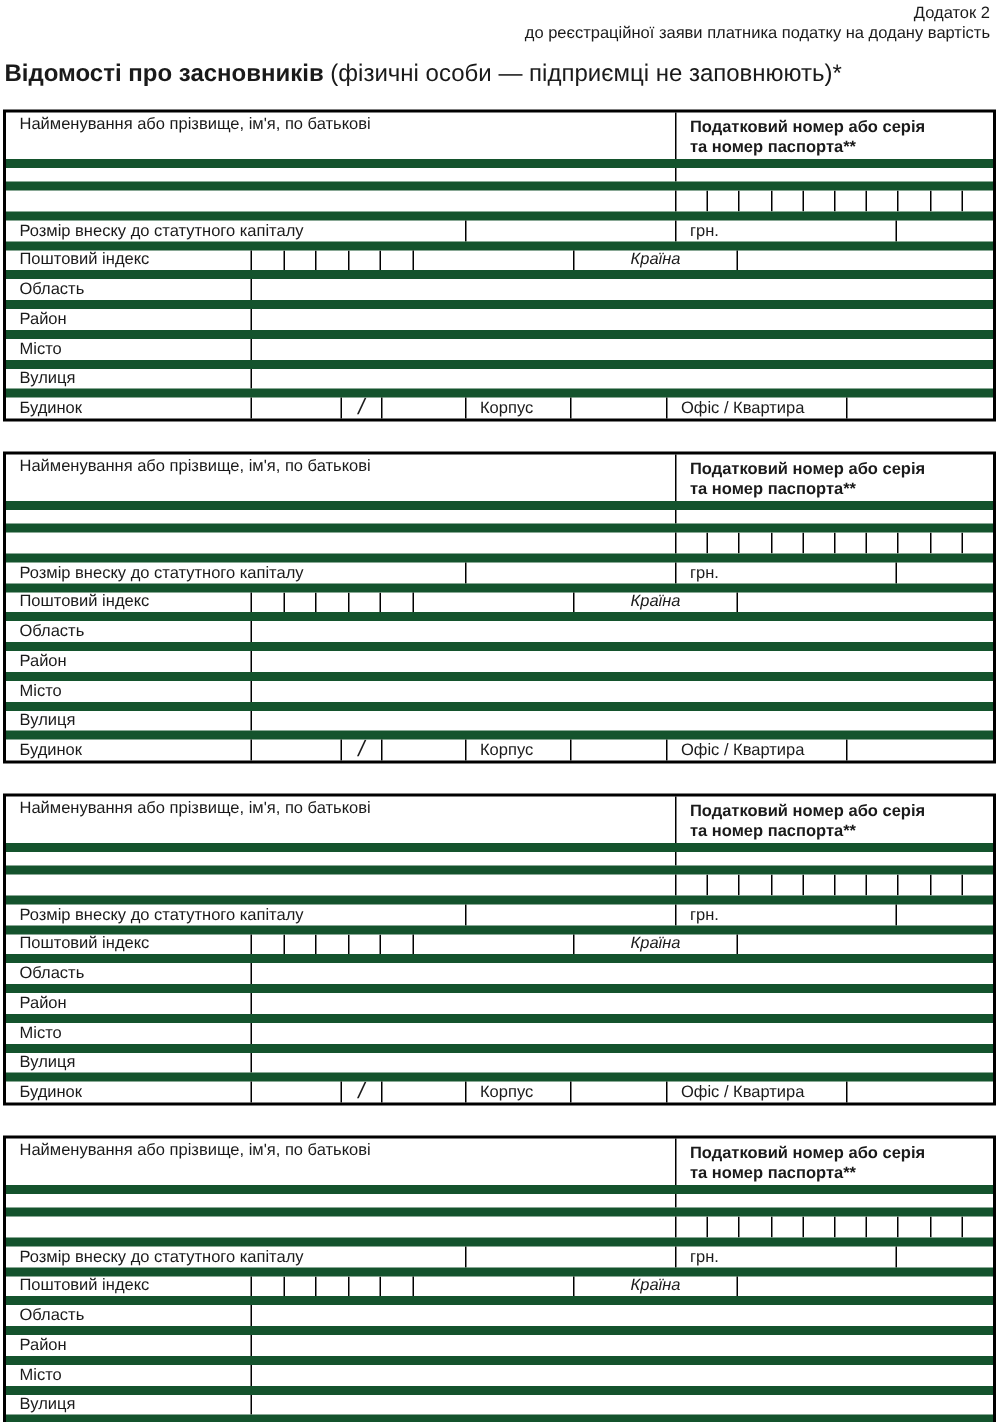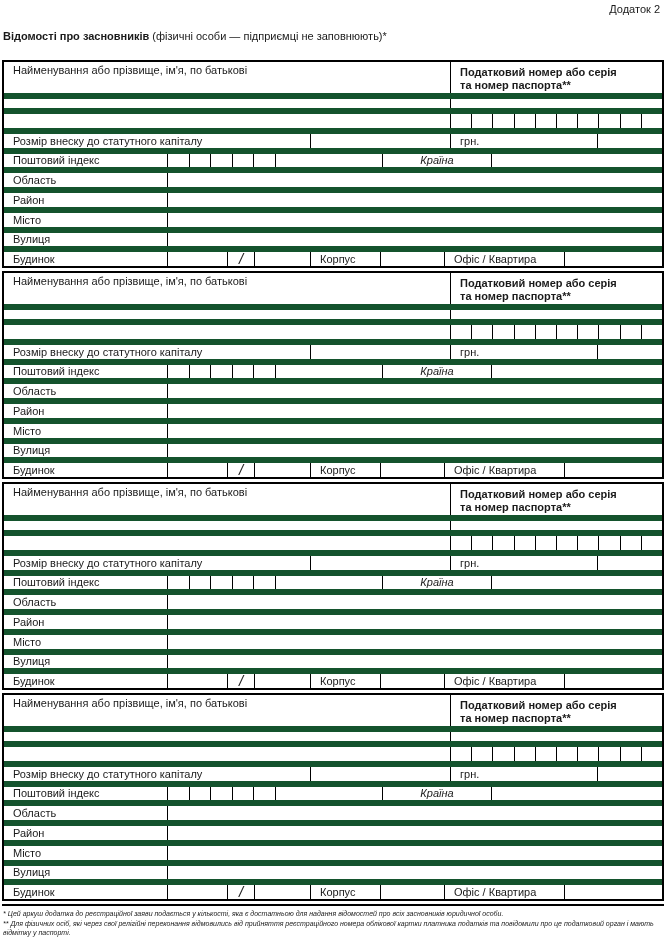--- a/index.html
+++ b/index.html
@@ -1,24 +1,24 @@
 <!DOCTYPE html>
 <html><head>
 <meta charset="utf-8">
 <style>
   * { box-sizing: border-box; }
   html,body { margin:0; padding:0; background:#fff; }
   body { font-family:"Liberation Sans", sans-serif; color:#1a1a1a; }
   .page { width:666px; height:948px; background:#fff; padding:3px 2px 0 2px; position:relative; }
 
   .doc-header { text-align:right; font-size:11px; line-height:13px; padding-right:4px; }
-  .doc-title { margin:14px 0 17px 1px; font-size:11px; line-height:13px; }
+  .doc-title { margin:14px 0 17px 1px; font-size:16px; line-height:13px; }
   .doc-title .b { font-weight:bold; }
 
-  .founder-block { border:2px solid #000; height:208px; display:flex; flex-direction:column; margin-bottom:3px; }
+  .founder-block { border:2px solid #000; height:208px; display:flex; flex-direction:column; margin-bottom:20px; }
   .row { display:flex; align-items:stretch; border-top:6px solid #14532d; min-height:0; }
   .row:first-child { border-top:none; }
   .row.fl { flex:1; }
   .h31 { height:31px; flex:none; }
   .h15 { height:15px; flex:none; }
 
   .cell { border-left:1px solid #000; display:flex; align-items:center; padding-left:9px;
           font-size:11px; line-height:12px; overflow:hidden; white-space:nowrap; }
   .cell:first-child { border-left:none; }
   .cell.empty { padding:0; }
@@ -45,20 +45,21 @@
   .footnotes { font-size:7px; font-style:italic; line-height:9.5px; padding:3px 2px 0 1px; }
   .footnotes p { margin:0; }
 </style>
 </head>
 <body>
 
 <div class="page">
 
   <div class="doc-header">
     <div>Додаток 2</div>
+    <div>до реєстраційної заяви платника податку на додану вартість</div>
   </div>
 
   <div class="doc-title"><span class="b">Відомості про засновників</span><span> (фізичні особи — підприємці не заповнюють)*</span></div>
 
   <div id="blocks-container">
   <div class="founder-block">
 
     <div class="row h31">
       <div class="cell top w446">Найменування або прізвище, ім'я, по батькові</div>
       <div class="cell top grow empty">

